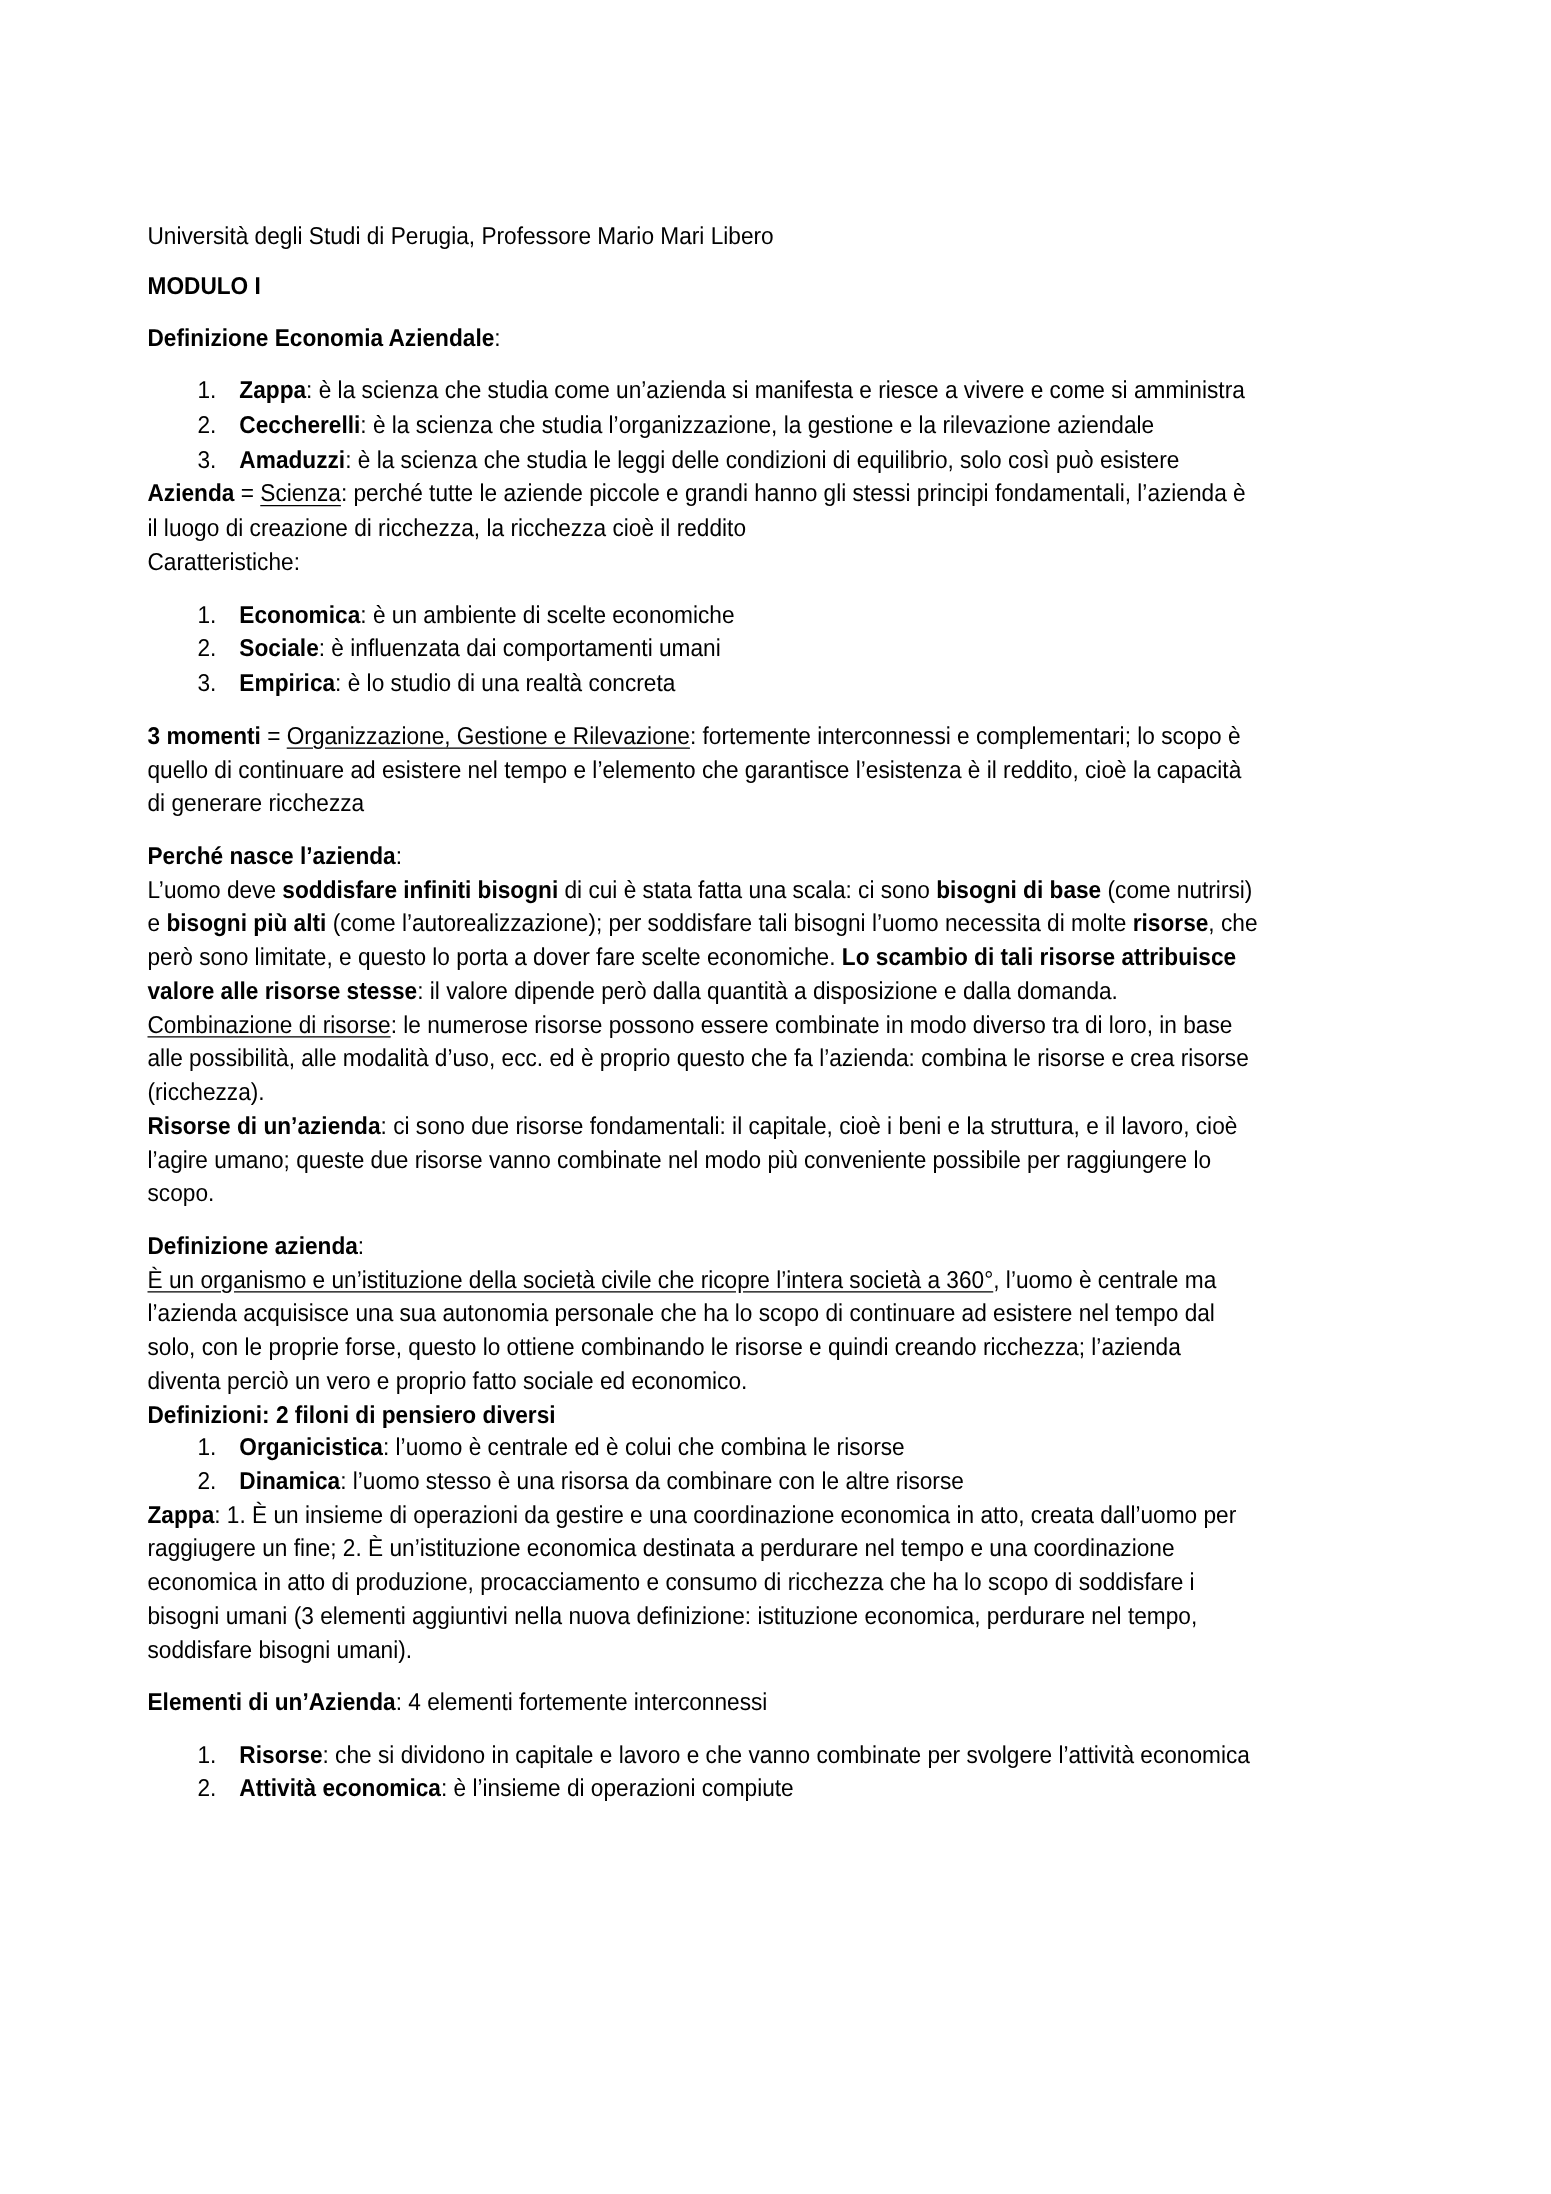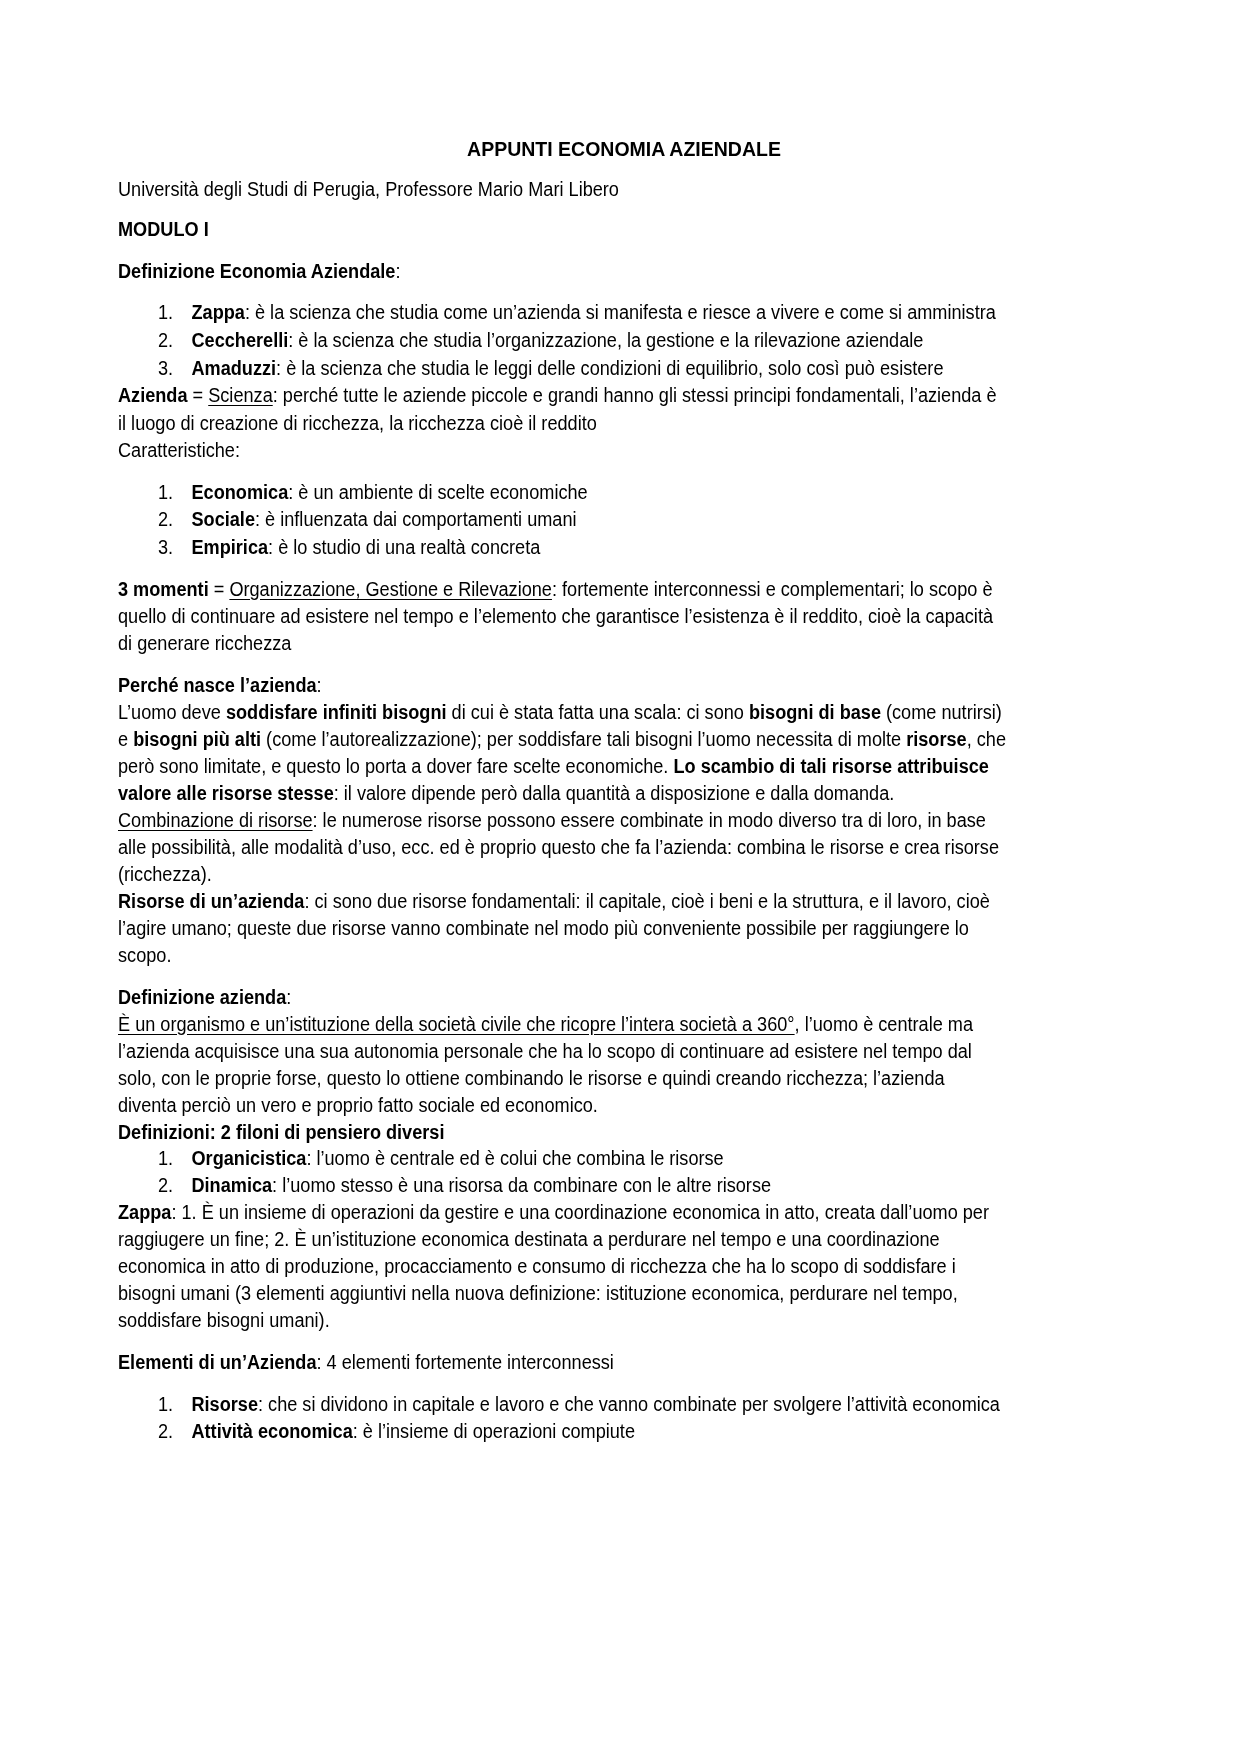--- a/index.html
+++ b/index.html
@@ -24,23 +24,20 @@
     .num { display: inline-block; width: 36px; text-align: left; }
     .li { left: 158px; width: 972px; }
     .cond { transform: scaleX(0.93); width: 1088px; }
     .cond.li { width: 1045px; }
   </style>
 </head>
 <body>
 
 <div class="page">
 
-  <div class="line center" style="top:134px;">
-    <b>APPUNTI ECONOMIA AZIENDALE</b>
-  </div>
   <div class="line cond" style="top:174px;">Università degli Studi di Perugia, Professore Mario Mari Libero</div>
   <div class="line cond" style="top:214px;"><b>MODULO I</b></div>
 
   <div class="line cond" style="top:256px;">
     <b>Definizione Economia Aziendale</b><span>:</span>
   </div>
   <div class="line cond li" style="top:297px;">
     <span class="num">1.</span><b>Zappa</b><span>: è la scienza che studia come un’azienda si manifesta e riesce a vivere e come si amministra</span>
   </div>
   <div class="line cond li" style="top:325px;">

